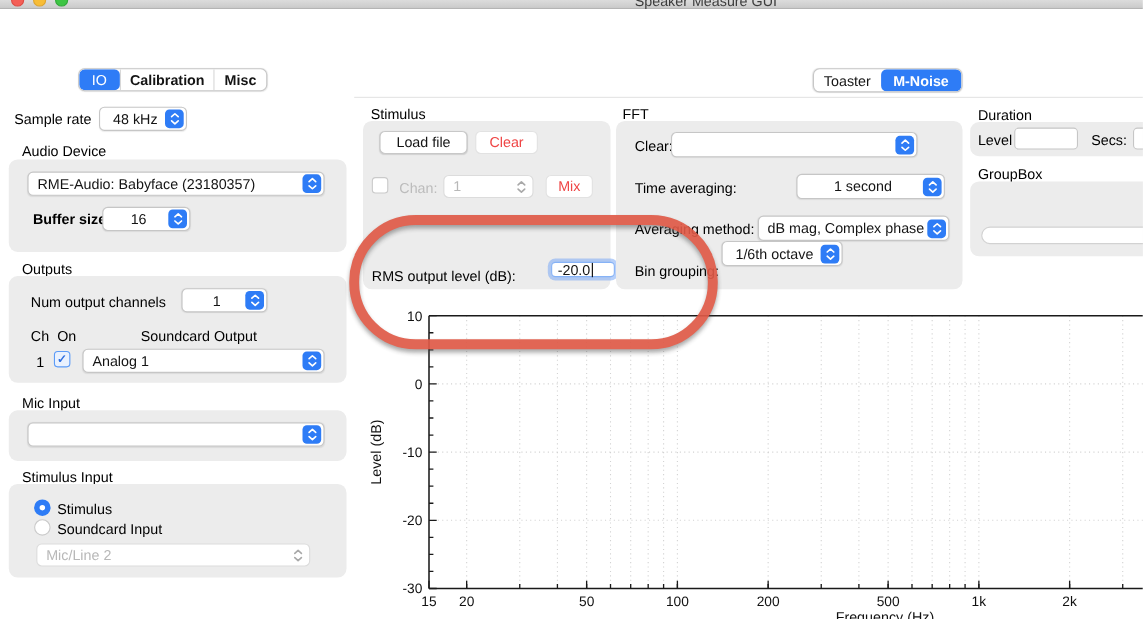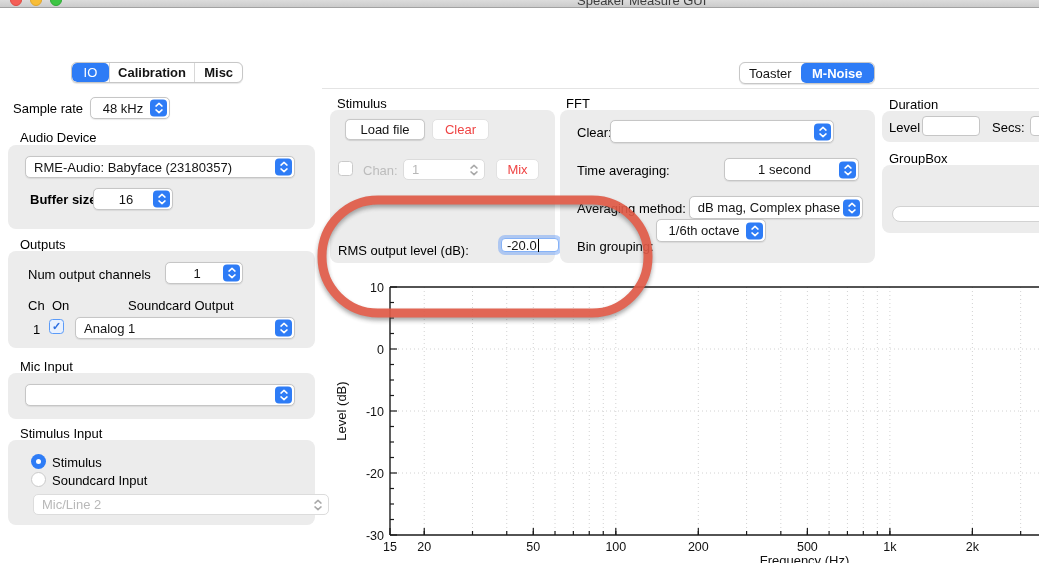--- a/index.html
+++ b/index.html
@@ -151,21 +151,21 @@
       </svg>
     </span>
 </div>
 
 <span class="abs lbl" style="left:20px;top:426px;">Stimulus Input</span>
 <div class="abs gbox" style="left:8px;top:440px;width:307px;height:85px;"></div>
 <div class="abs radio on" style="left:31px;top:454px;"></div>
 <span class="abs lbl" style="left:52px;top:455px;">Stimulus</span>
 <div class="abs radio off" style="left:31px;top:472px;"></div>
 <span class="abs lbl" style="left:52px;top:473px;">Soundcard Input</span>
-<div class="abs popup disabled" style="left:33px;top:494px;width:296px;height:21px;">
+<div class="abs popup disabled" style="left:33px;top:494px;width:249px;height:21px;">
   <span class="txt left">Mic/Line 2</span>
   <span class="stepper plain">
       <svg width="10" height="13" viewBox="0 0 10 13">
         <path d="M2 4.6 L5 1.9 L8 4.6" fill="none" stroke="#a9a9a9" stroke-width="1.5" stroke-linecap="round" stroke-linejoin="round"></path>
         <path d="M2 8.4 L5 11.1 L8 8.4" fill="none" stroke="#a9a9a9" stroke-width="1.5" stroke-linecap="round" stroke-linejoin="round"></path>
       </svg>
     </span>
 </div>
 
 <span class="abs lbl" style="left:337px;top:96px;">Stimulus</span>

